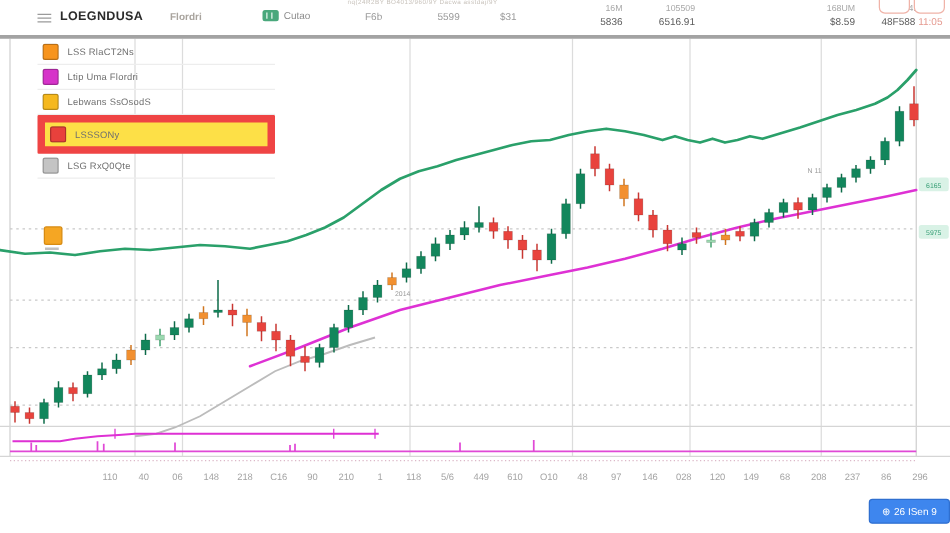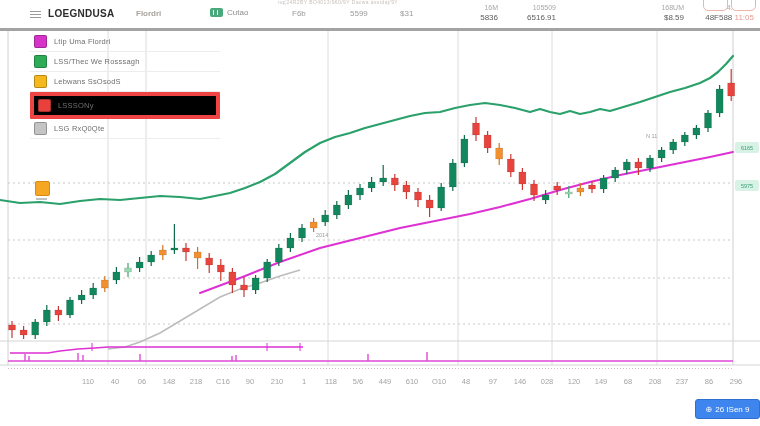--- a/index.html
+++ b/index.html
@@ -24,21 +24,21 @@
   .statcol{position:absolute;top:3px;text-align:right;line-height:10px;}
   .statcol .t{font-size:7px;color:#a7a7a7;}
   .statcol .b{font-size:8px;color:#5c5c5c;}
   .s0{right:262px}.s1{right:204px}.s2{right:76px}.s3{right:6px}
   .b-part2{color:#e59a90;}
   .chip{position:absolute;top:-7px;width:23px;height:16px;border:1px solid #f0b3a8;border-radius:5px;background:#fff;}
   .c0{left:703px}.c1{left:731px}
   
   .legend{position:absolute;left:30px;top:32px;width:190px;z-index:20;}
   .lrow{display:flex;align-items:center;gap:7px;height:19px;border-bottom:1px solid #ededed;padding-left:4px;}
-  .lrow.sel{border:4px solid #ef4444;border-radius:1px;background:#000000;}
+  .lrow.sel{border:6px solid #ef4444;border-radius:1px;background:#fde047;}
   .lsw{width:11px;height:11px;border-radius:2px;border:1px solid rgba(0,0,0,.25);flex:0 0 auto;}
   .llab{font-size:7.5px;color:#6f6f6f;white-space:nowrap;letter-spacing:.2px;}
   .mini-badge{position:absolute;left:35px;top:181px;width:13px;height:13px;background:#f5a623;
               border:1px solid #d78b12;border-radius:2px;z-index:20;}
   .mini-dash{position:absolute;left:36px;top:198px;width:11px;height:2px;background:#c0c0c0;z-index:20;}
   
   .go-btn{position:absolute;left:695px;top:399px;width:63px;height:18px;background:#3e86ee;
           border:1px solid #2f6fd0;border-radius:3px;color:#fff;font-size:8px;display:flex;
           align-items:center;justify-content:center;gap:3px;z-index:30;}
   svg{position:absolute;left:0;top:0;}
@@ -288,26 +288,26 @@
   <div class="statcol s3">
     <div class="t">234.6o 180</div>
     <div class="b"><span>48F588</span> <span class="b-part2">11:05</span></div>
   </div>
   <div class="chip c0"></div>
   <div class="chip c1"></div>
 </div>
 
 <div class="legend" id="legend">
     <div class="lrow">
+    <span class="lsw" style="background: rgb(247, 148, 29);"></span>
+    <span class="llab">LSS RlaCT2Ns</span>
+  </div>
+    <div class="lrow">
     <span class="lsw" style="background: rgb(214, 51, 201);"></span>
     <span class="llab">Ltip Uma Flordri</span>
-  </div>
-    <div class="lrow">
-    <span class="lsw" style="background: rgb(46, 171, 87);"></span>
-    <span class="llab">LSS/Thec We Rosssagh</span>
   </div>
     <div class="lrow">
     <span class="lsw" style="background: rgb(245, 184, 30);"></span>
     <span class="llab">Lebwans SsOsodS</span>
   </div>
     <div class="lrow sel">
     <span class="lsw" style="background: rgb(232, 65, 60);"></span>
     <span class="llab">LSSSONy</span>
   </div>
     <div class="lrow">

